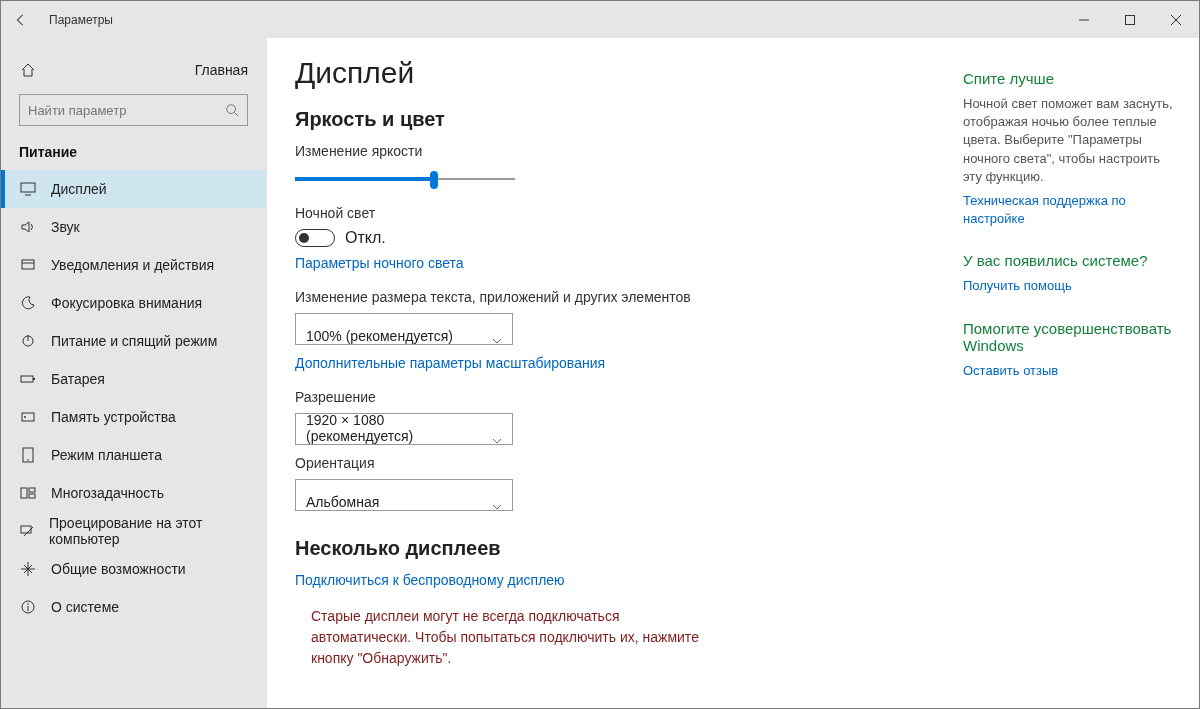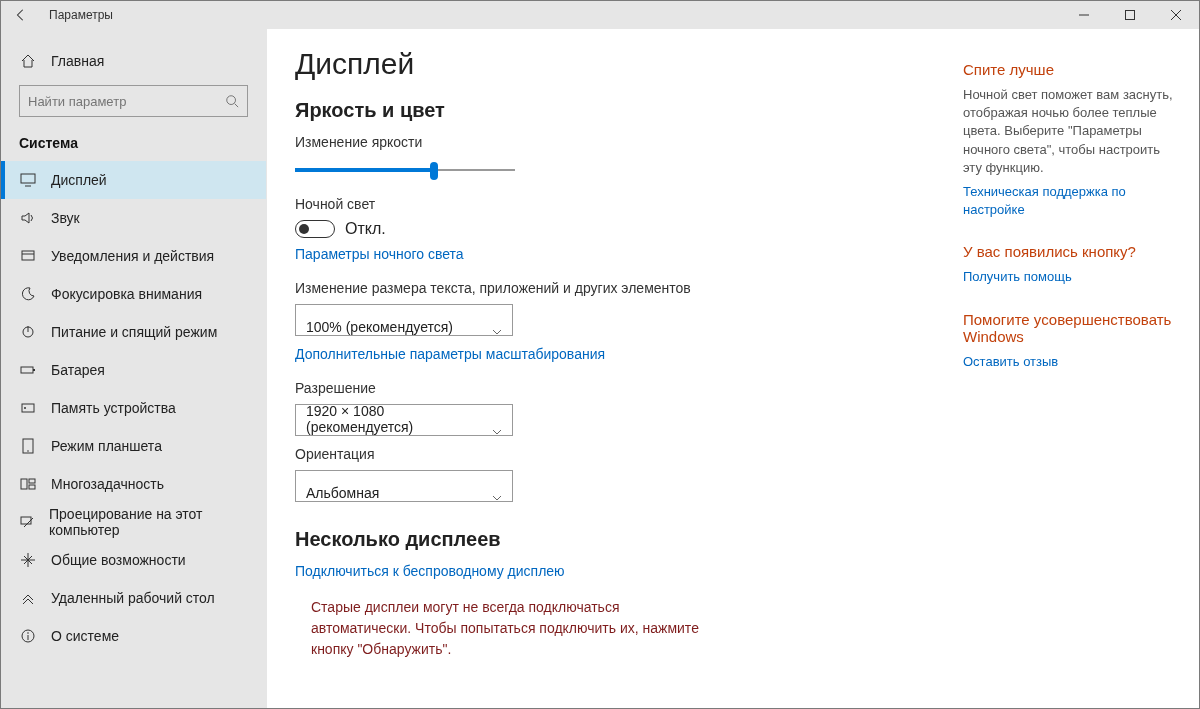--- a/index.html
+++ b/index.html
@@ -1,26 +1,26 @@
 <!DOCTYPE html>
 <html><head>
 <meta charset="utf-8">
 <style>
   * { box-sizing: border-box; margin: 0; padding: 0; font-family: "Segoe UI", Arial, sans-serif; }
   html, body { width: 1200px; height: 709px; overflow: hidden; background: #fff; color: #222; }
   .window { width: 1200px; height: 709px; display: flex; flex-direction: column; border: 1px solid #7a7a7a; }
-  .titlebar { height: 28px; display: flex; align-items: center; justify-content: space-between; background: #e6e6e6; font-size: 12px; color: #333; }
+  .titlebar { height: 37px; display: flex; align-items: center; justify-content: space-between; background: #e6e6e6; font-size: 12px; color: #333; }
   .titlebar-left { display: flex; align-items: center; }
   .back-btn { width: 40px; height: 32px; display: flex; align-items: center; justify-content: center; }
   .title-text { margin-left: 8px; }
   .winctrls { display: flex; height: 32px; }
   .winctrl { width: 46px; display: flex; align-items: center; justify-content: center; }
   .body { flex: 1; display: flex; min-height: 0; }
   .sidebar { width: 266px; background: #e6e6e6; padding-top: 14px; font-size: 14px; color: #222; border-right: 1px solid #e6e6e6; }
-  .home-row { display: flex; align-items: center; height: 36px; padding: 0 18px; margin-bottom: 6px; }
+  .home-row { display: flex; align-items: center; height: 36px; padding: 0 18px; margin-bottom: 6px; justify-content: space-between; }
   .home-row .icon { width: 18px; display: flex; justify-content: center; margin-right: 14px; color: #444; }
   .search-wrap { padding: 0 18px 14px 18px; }
   .search { width: 100%; height: 32px; border: 1px solid #999; background: #e6e6e6; display: flex; align-items: center; justify-content: space-between; padding: 0 8px; gap: 12px; }
   .search input { border: none; background: transparent; outline: none; font-size: 13px; width: 180px; color: #666; }
   .category { padding: 4px 18px 10px 18px; font-weight: 600; font-size: 14px; color: #111; }
   .nav-item { display: flex; align-items: center; height: 38px; padding: 0 18px; cursor: default; }
   .nav-item .icon { width: 18px; display: flex; justify-content: center; margin-right: 14px; color: #444; }
   .nav-item.selected { background: #cfe6f0; position: relative; }
   .nav-item.selected::before { content: ""; position: absolute; left: 0; top: 0; bottom: 0; width: 4px; background: #0078d7; }
   .content-wrap { flex: 1; display: flex; min-width: 0; }
@@ -33,21 +33,21 @@
   .slider-fill { position: absolute; top: 10px; height: 4px; background: #0078d7; }
   .slider-thumb { position: absolute; top: 4px; width: 8px; height: 18px; background: #0078d7; border-radius: 4px; }
   .toggle-row { display: flex; align-items: center; margin-bottom: 8px; }
   .toggle { width: 40px; height: 18px; border: 1px solid #333; border-radius: 10px; position: relative; margin-right: 10px; }
   .toggle-knob { position: absolute; left: 3px; top: 3px; width: 10px; height: 10px; background: #333; border-radius: 50%; }
   .link { color: #0067c0; font-size: 14px; display: block; margin: 4px 0 18px 0; cursor: pointer; }
   .select { width: 218px; height: 32px; border: 1px solid #999; display: flex; align-items: flex-end; justify-content: space-between; padding: 0 10px; font-size: 14px; margin-bottom: 10px; background: #fff; }
   .select .chev { color: #666; }
   .desc { font-size: 14px; color: #7f1d1d; line-height: 1.5; margin-bottom: 10px; max-width: 400px; margin-left: 16px; }
   .right { width: 236px; padding: 32px 20px 0 0; font-size: 14px; }
-  .right h3 { font-weight: 400; font-size: 15px; margin-bottom: 8px; color: #c2410c; }
+  .right h3 { font-weight: 400; font-size: 15px; margin-bottom: 8px; color: #15803d; }
   .right p { font-size: 13px; color: #555; line-height: 1.4; margin-bottom: 6px; }
   .right a { color: #0067c0; font-size: 13px; display: block; margin-bottom: 24px; text-decoration: none; line-height: 1.4; }
   svg { display: block; }
 </style>
 </head>
 <body>
 
 <div class="window">
   <div class="titlebar">
     <div class="titlebar-left">
@@ -92,21 +92,21 @@
         <div class="search">
           <input placeholder="Найти параметр" style="">
           <span>
               <svg width="14" height="14" viewBox="0 0 16 16">
                 <circle cx="7" cy="7" r="5" stroke="#666" fill="none" stroke-width="1"></circle>
                 <line x1="11" y1="11" x2="15" y2="15" stroke="#666" stroke-width="1"></line>
               </svg>
             </span>
         </div>
       </div>
-      <div class="category">Система</div>
+      <div class="category">Питание</div>
 
       <div class="nav-item selected">
         <span class="icon">
             <svg width="16" height="16" viewBox="0 0 16 16">
               <rect x="1" y="2" width="14" height="9" stroke="#333" fill="none"></rect>
               <line x1="5" y1="14" x2="11" y2="14" stroke="#333"></line>
             </svg>
           </span>
         <span>Дисплей</span>
       </div>
@@ -190,28 +190,20 @@
           </span>
         <span>Проецирование на этот компьютер</span>
       </div>
       <div class="nav-item">
         <span class="icon">
             <svg width="16" height="16" viewBox="0 0 16 16">
               <path d="M4 4 L12 12 M12 4 L4 12 M8 1 V15 M1 8 H15" stroke="#333" fill="none"></path>
             </svg>
           </span>
         <span>Общие возможности</span>
-      </div>
-      <div class="nav-item">
-        <span class="icon">
-            <svg width="16" height="16" viewBox="0 0 16 16">
-              <path d="M3 10 L8 5 L13 10 M3 14 L8 9 L13 14" stroke="#333" fill="none"></path>
-            </svg>
-          </span>
-        <span>Удаленный рабочий стол</span>
       </div>
       <div class="nav-item">
         <span class="icon">
             <svg width="16" height="16" viewBox="0 0 16 16">
               <circle cx="8" cy="8" r="6" stroke="#333" fill="none"></circle>
               <line x1="8" y1="7" x2="8" y2="12" stroke="#333"></line>
               <circle cx="8" cy="5" r="0.8" fill="#333"></circle>
             </svg>
           </span>
         <span>О системе</span>
@@ -273,21 +265,21 @@
         <span class="link">Подключиться к беспроводному дисплею</span>
         <div class="desc">Старые дисплеи могут не всегда подключаться автоматически. Чтобы попытаться подключить их, нажмите кнопку "Обнаружить".</div>
 
       </div>
 
       <div class="right">
         <h3>Спите лучше</h3>
         <p>Ночной свет поможет вам заснуть, отображая ночью более теплые цвета. Выберите "Параметры ночного света", чтобы настроить эту функцию.</p>
         <a>Техническая поддержка по настройке</a>
 
-        <h3>У вас появились кнопку?</h3>
+        <h3>У вас появились системе?</h3>
         <a>Получить помощь</a>
 
         <h3>Помогите усовершенствовать Windows</h3>
         <a>Оставить отзыв</a>
       </div>
     </div>
   </div>
 </div>
 
 </body></html>

